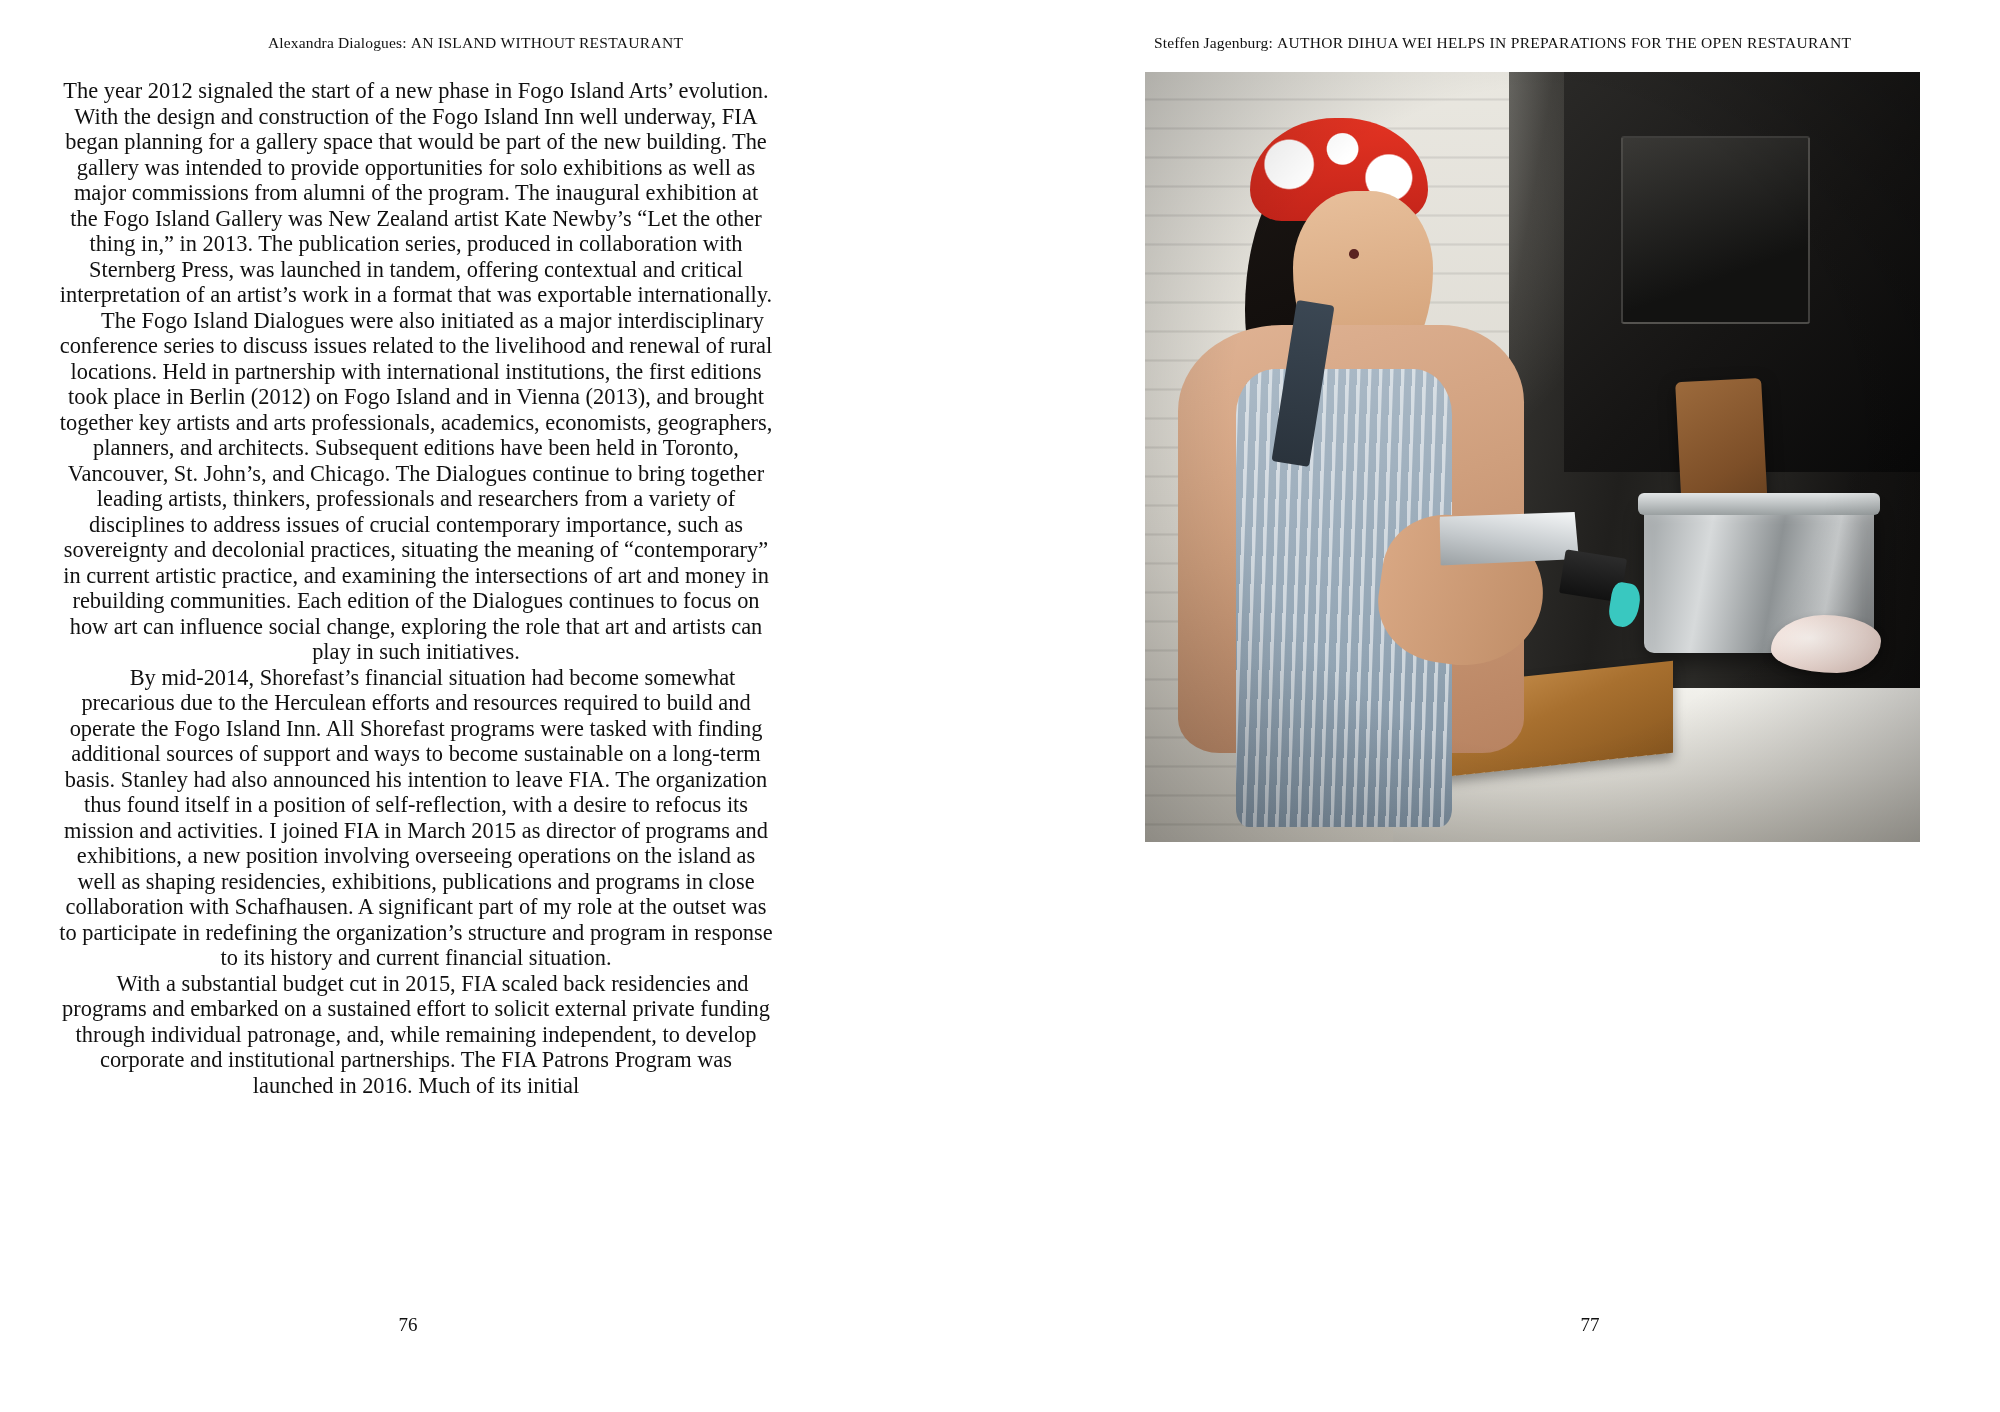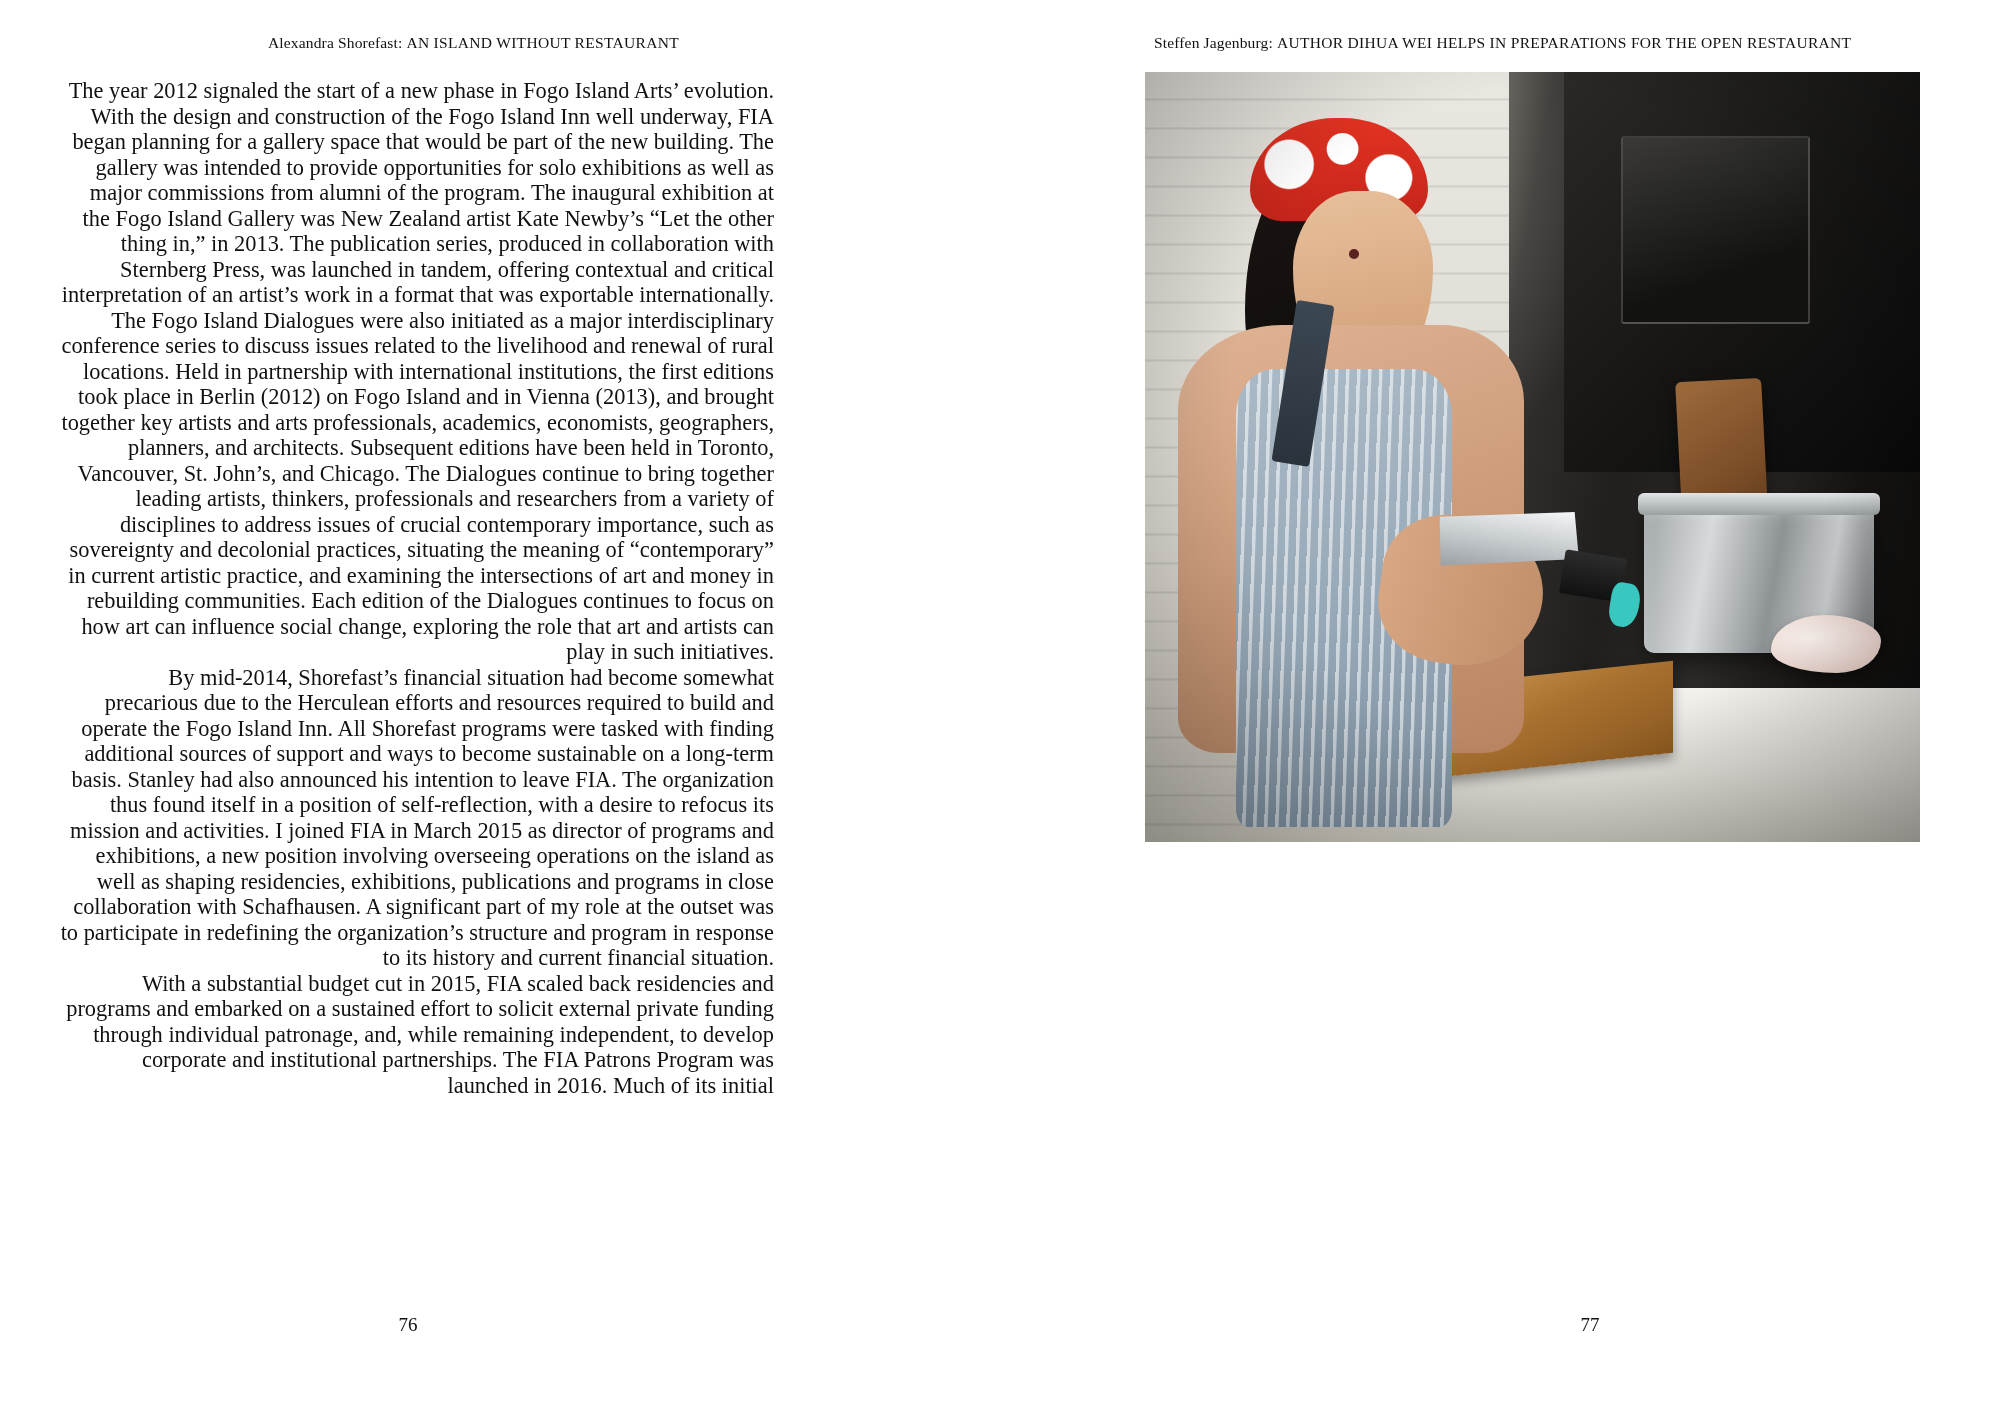--- a/index.html
+++ b/index.html
@@ -49,21 +49,21 @@
     left: 154px;
   }
   
   .text-column {
     position: absolute;
     left: 58px;
     top: 78px;
     width: 716px;
     font-size: 22.4px;
     line-height: 25.5px;
-    text-align: right;
+    text-align: center;
     color: #111111;
   }
   .text-column p {
     margin: 0;
     text-indent: 0;
   }
   .text-column p.indent {
     text-indent: 33px;
   }
   
@@ -329,21 +329,21 @@
   }
 </style>
 </head>
 <body>
 
 <div class="spread">
 
   <div class="page page-left">
 
     <div class="running-head rh-left">
-      <span class="author">Alexandra Shorefast:</span>
+      <span class="author">Alexandra Dialogues:</span>
       <span class="title">AN ISLAND WITHOUT RESTAURANT</span>
     </div>
 
     <div class="text-column">
       <p>The year 2012 signaled the start of a new phase in Fogo Island Arts’ evolution. With the design and construction of the Fogo Island Inn well underway, FIA began planning for a gallery space that would be part of the new building. The gallery was intended to provide opportunities for solo exhibitions as well as major commissions from alumni of the program. The inaugural exhibition at the Fogo Island Gallery was New Zealand artist Kate Newby’s “Let the other thing in,” in 2013. The publication series, produced in collaboration with Sternberg Press, was launched in tandem, offering contextual and critical interpretation of an artist’s work in a format that was exportable internationally.</p>
       <p class="indent">The Fogo Island Dialogues were also initiated as a major interdisciplinary conference series to discuss issues related to the livelihood and renewal of rural locations. Held in partnership with international institutions, the first editions took place in Berlin (2012) on Fogo Island and in Vienna (2013), and brought together key artists and arts professionals, academics, economists, geographers, planners, and architects. Subsequent editions have been held in Toronto, Vancouver, St. John’s, and Chicago. The Dialogues continue to bring together leading artists, thinkers, professionals and researchers from a variety of disciplines to address issues of crucial contemporary importance, such as sovereignty and decolonial practices, situating the meaning of “contemporary” in current artistic practice, and examining the intersections of art and money in rebuilding communities. Each edition of the Dialogues continues to focus on how art can influence social change, exploring the role that art and artists can play in such initiatives.</p>
       <p class="indent">By mid-2014, Shorefast’s financial situation had become somewhat precarious due to the Herculean efforts and resources required to build and operate the Fogo Island Inn. All Shorefast programs were tasked with finding additional sources of support and ways to become sustainable on a long-term basis. Stanley had also announced his intention to leave FIA. The organization thus found itself in a position of self-reflection, with a desire to refocus its mission and activities. I joined FIA in March 2015 as director of programs and exhibitions, a new position involving overseeing operations on the island as well as shaping residencies, exhibitions, publications and programs in close collaboration with Schafhausen. A significant part of my role at the outset was to participate in redefining the organization’s structure and program in response to its history and current financial situation.</p>
       <p class="indent">With a substantial budget cut in 2015, FIA scaled back residencies and programs and embarked on a sustained effort to solicit external private funding through individual patronage, and, while remaining independent, to develop corporate and institutional partnerships. The FIA Patrons Program was launched in 2016. Much of its initial</p>
     </div>
 

